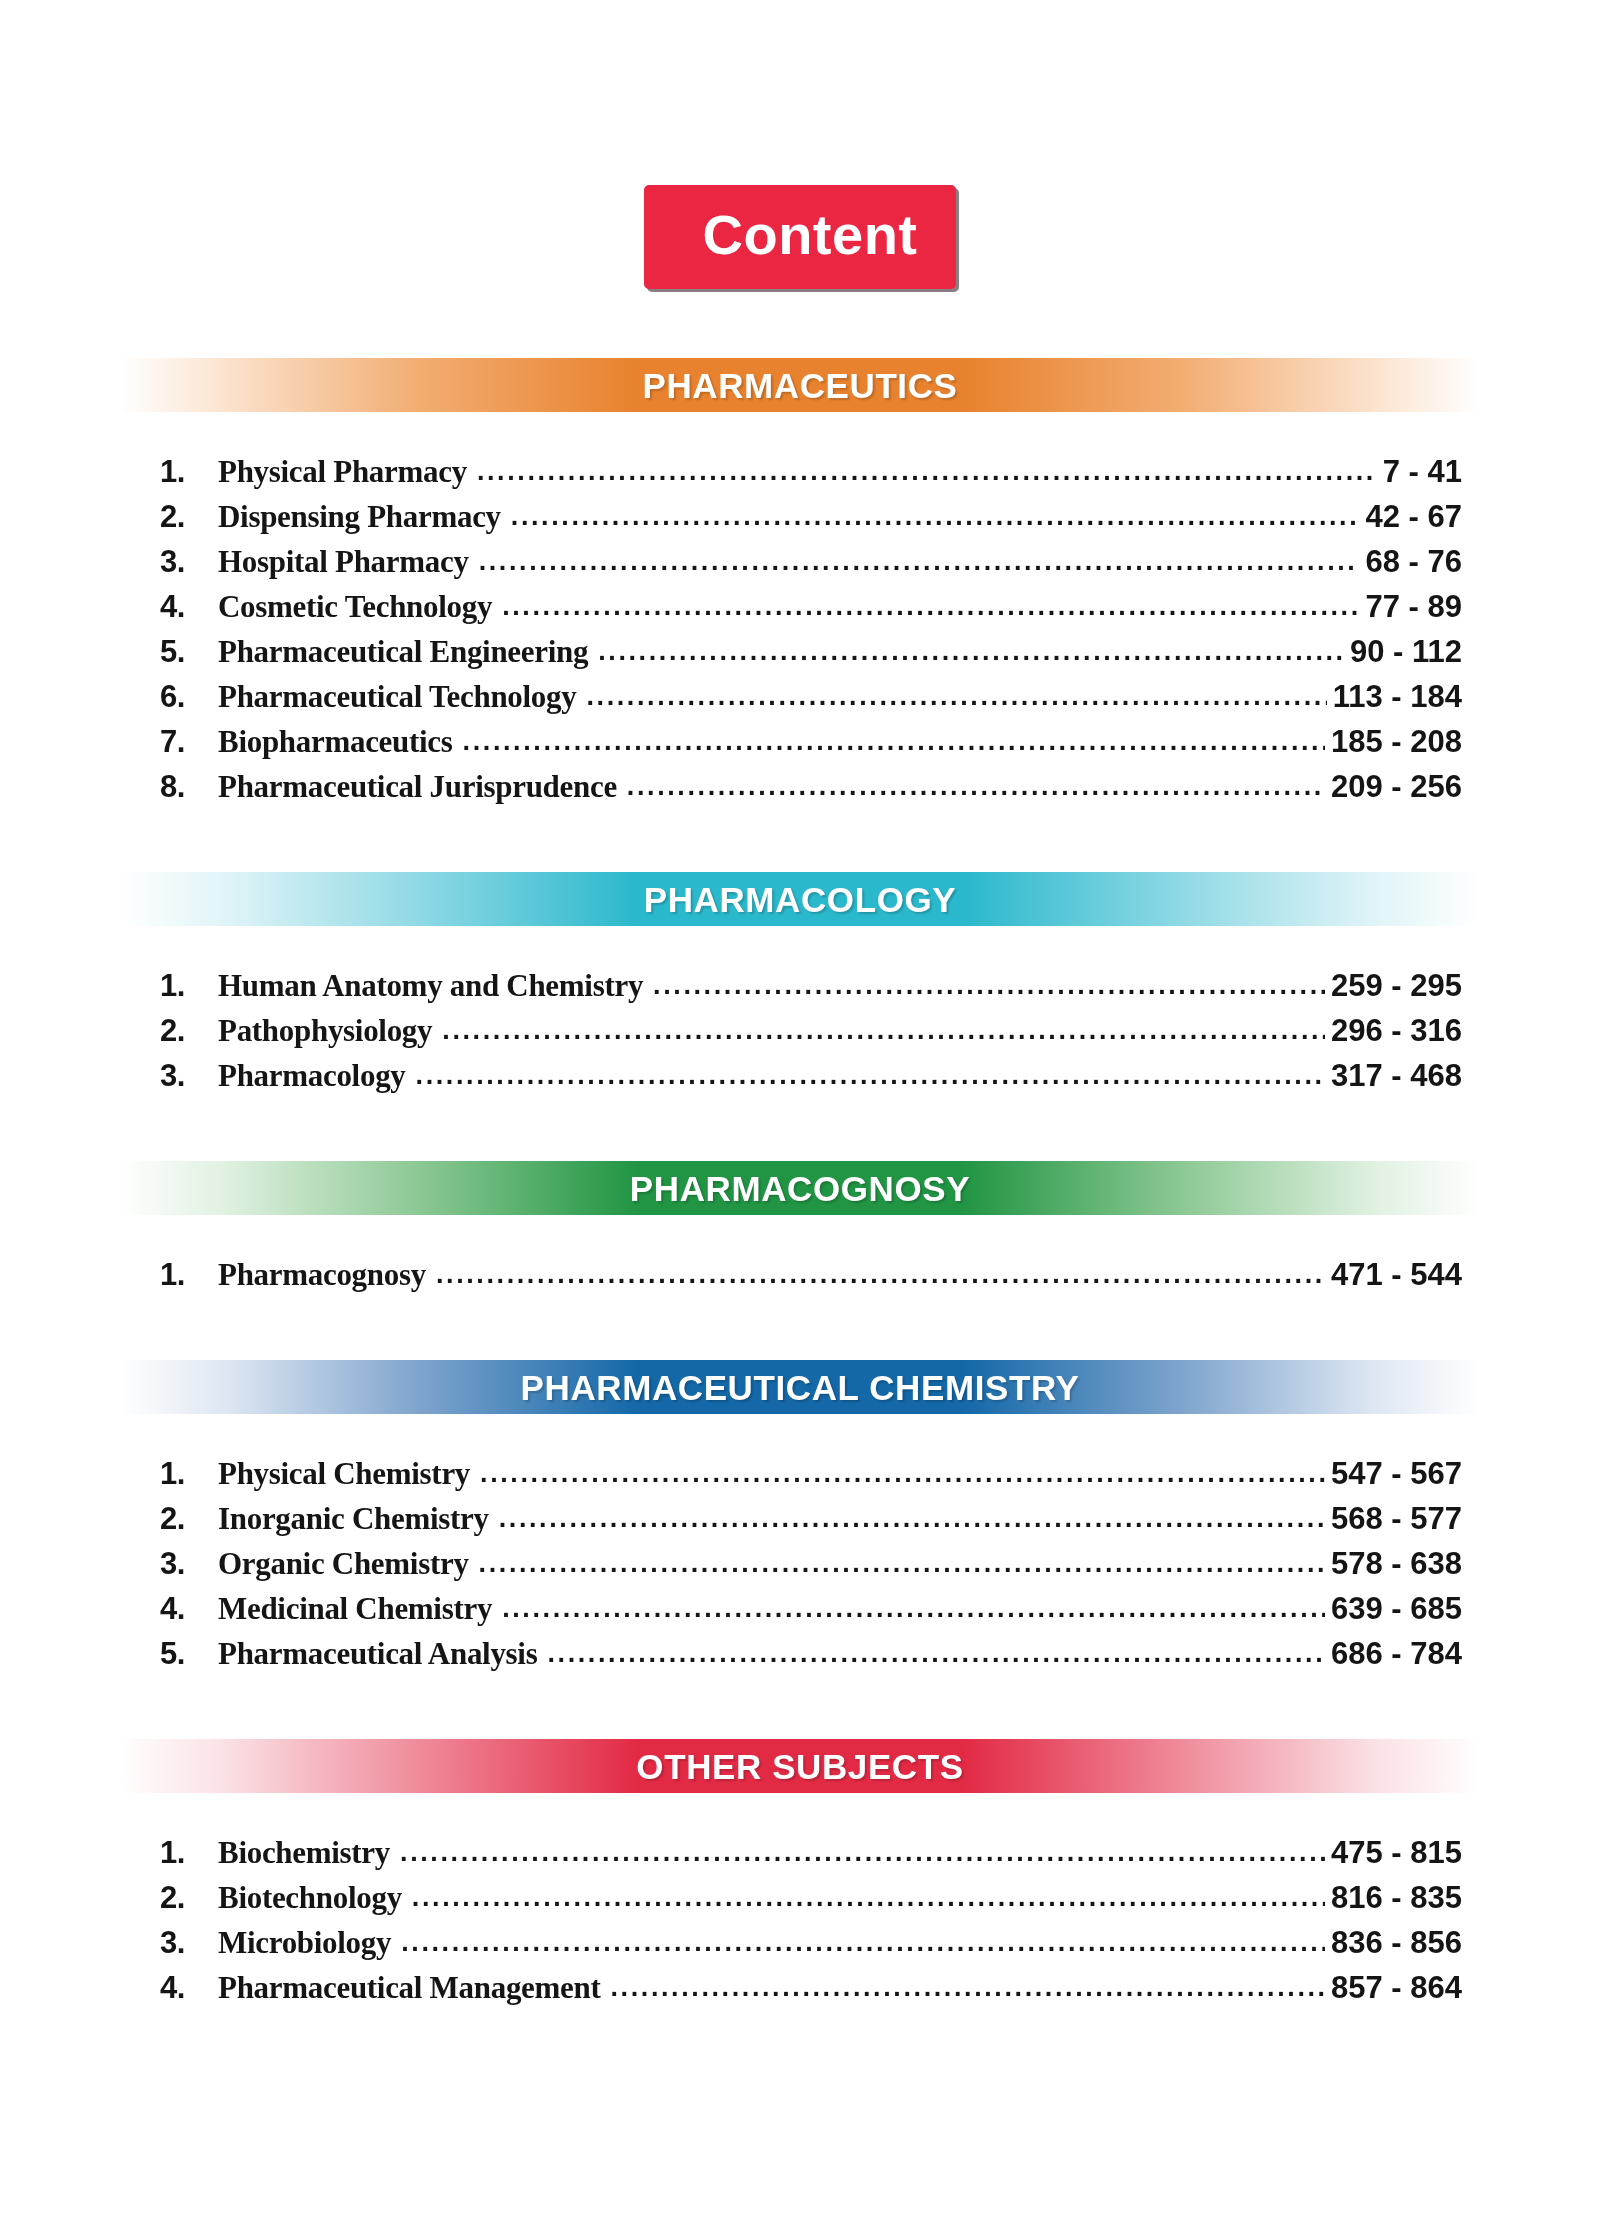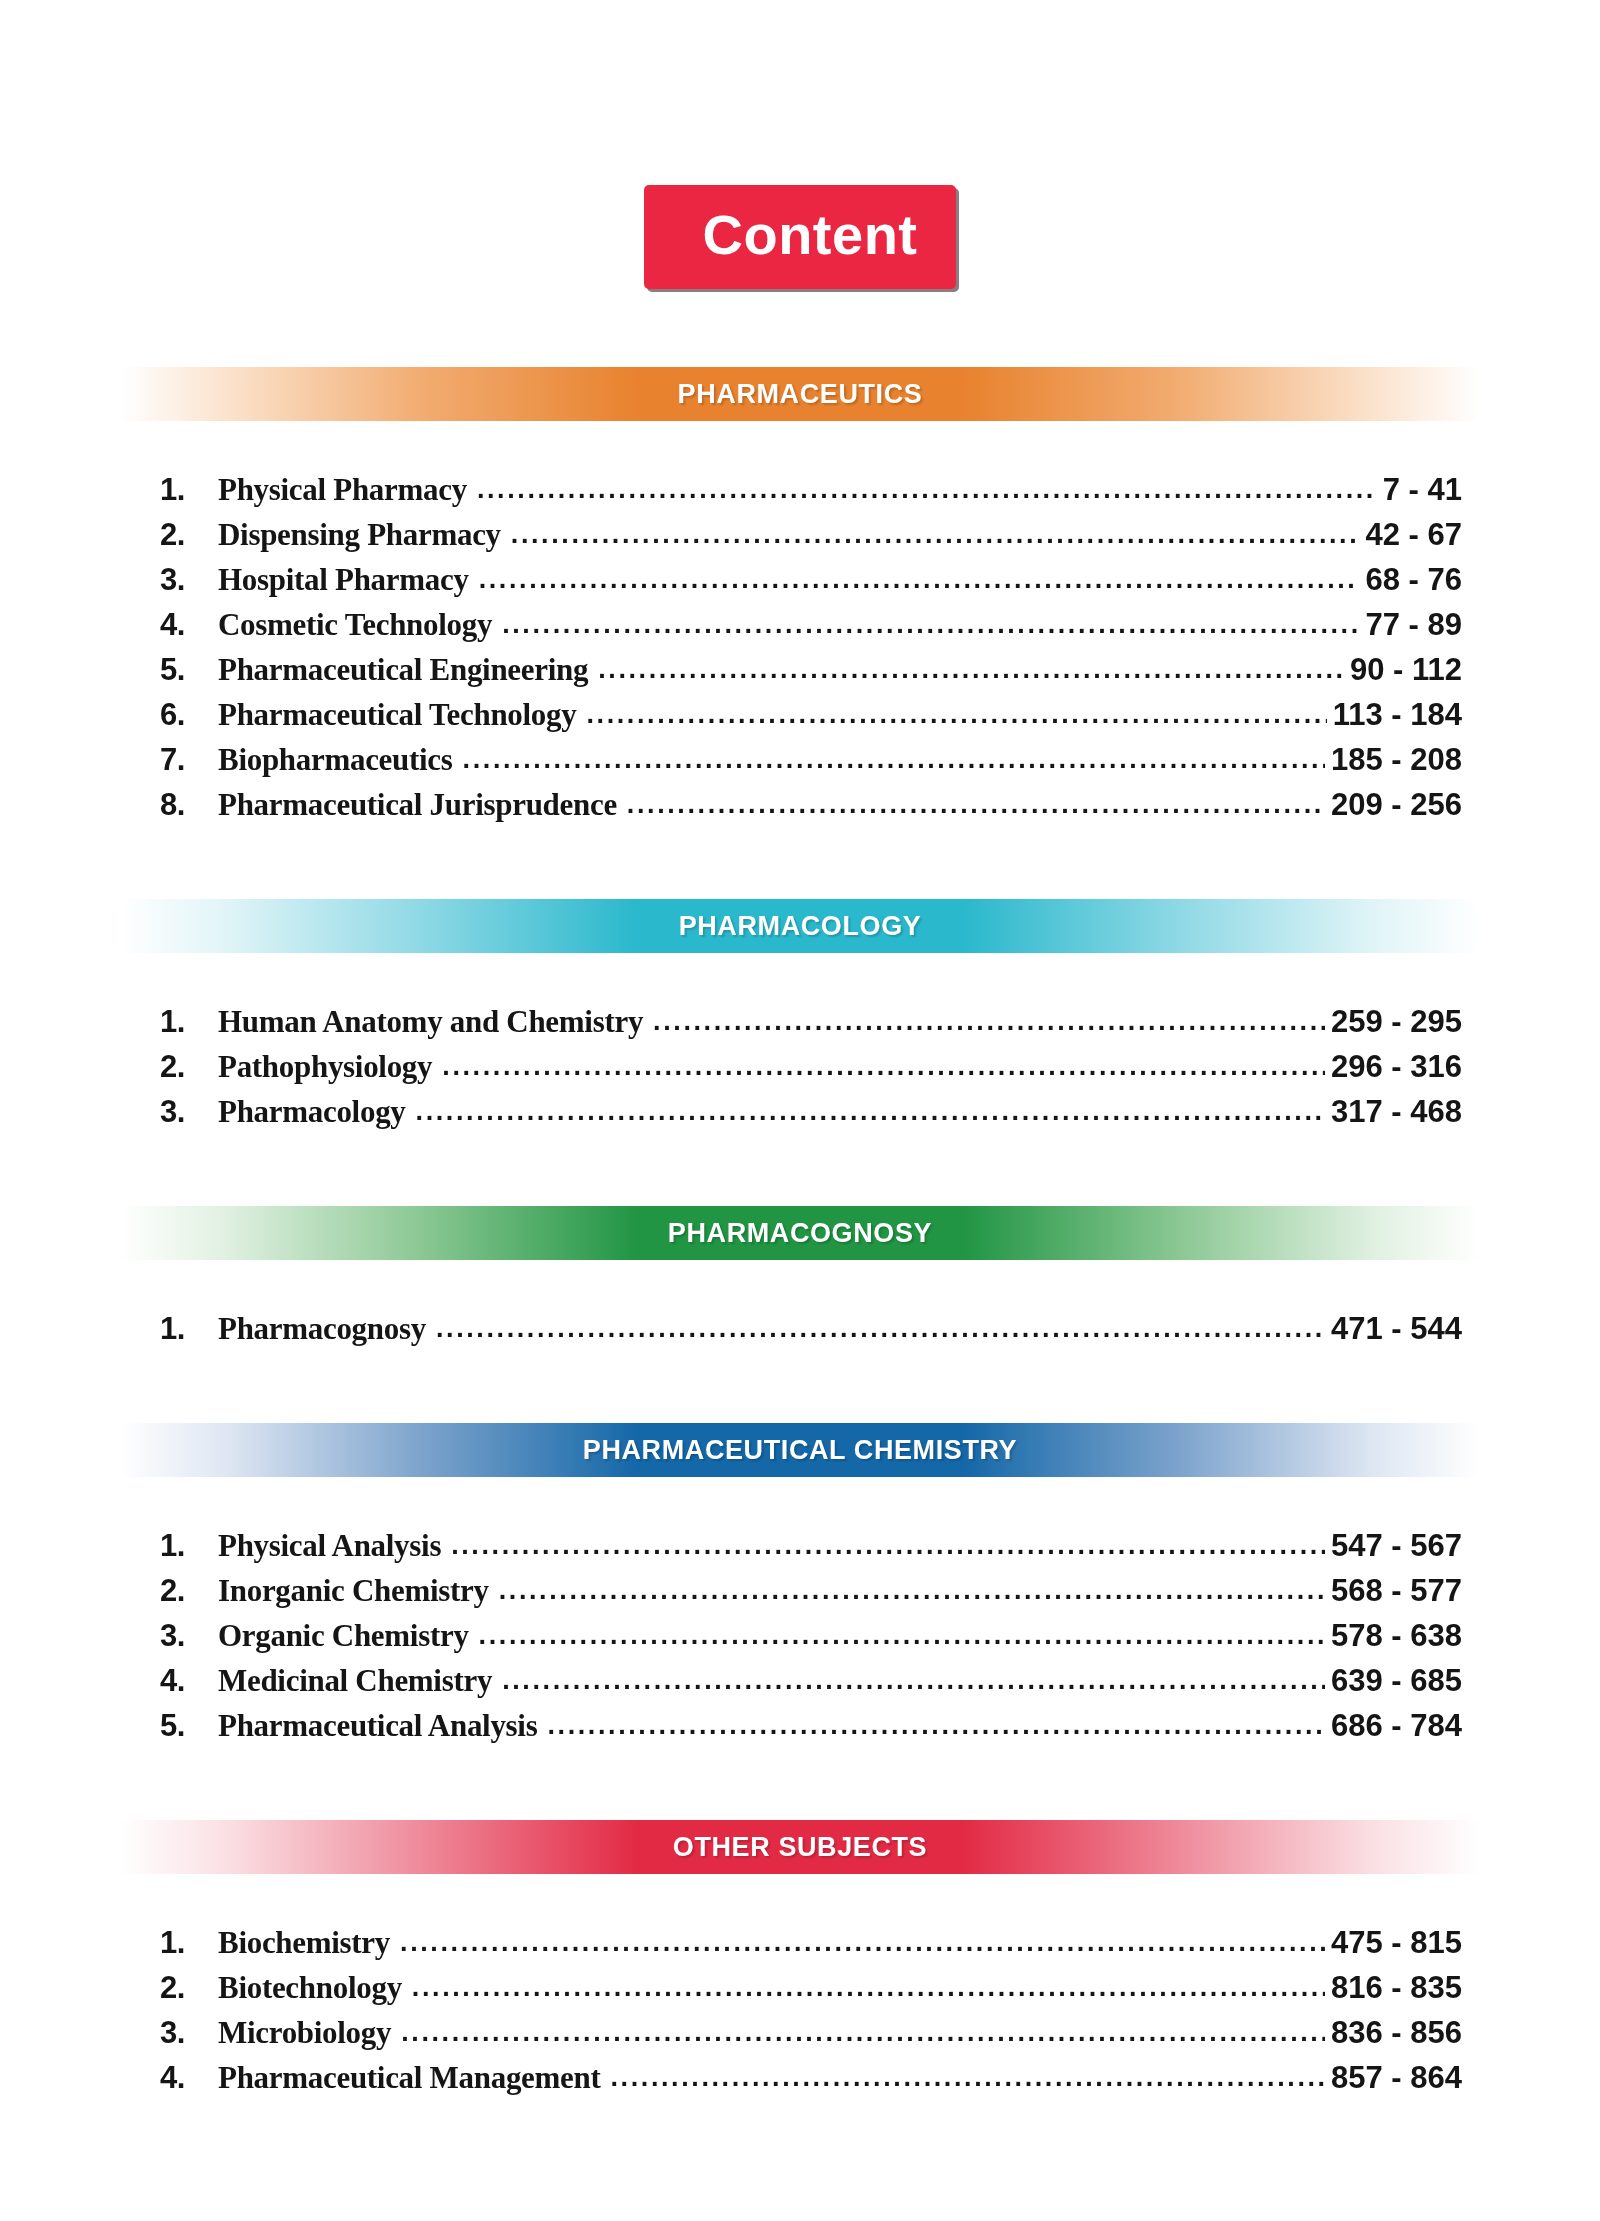--- a/index.html
+++ b/index.html
@@ -38,28 +38,28 @@
     letter-spacing: 0.5px;
     padding: 22px 38px 26px 58px;
     border-radius: 5px;
     line-height: 1;
     box-shadow: 3px 3px 0 rgba(40,20,25,0.55);
   }
 
   
   .section-bar {
     position: relative;
-    margin: 16px auto;
+    margin: 7px auto;
     width: 1360px;
     height: 54px;
     display: flex;
     align-items: center;
     justify-content: center;
     color: #ffffff;
-    font-size: 27px;
+    font-size: 35px;
     font-weight: bold;
     letter-spacing: 0.6px;
     text-shadow: 2px 2px 2px rgba(0,0,0,0.18);
   }
   .section-bar .bar-label {
     position: relative;
     z-index: 2;
     line-height: 1;
   }
 
@@ -248,21 +248,21 @@
       </ul>
       <div class="sec-gap-bottom"></div>
       <div class="pre-bar-gap"></div>
       <div class="section-bar bar-blue">
         <span class="bar-label">PHARMACEUTICAL CHEMISTRY</span>
       </div>
       <div class="sec-gap-top"></div>
       <ul class="entry-list">
         <li class="entry-row" style="height: 45px; align-items: center;">
           <span class="entry-num">1.</span>
-          <span class="entry-title">Physical Analysis</span>
+          <span class="entry-title">Physical Chemistry</span>
           <span class="entry-leader">.............................................................................................................................................................</span>
           <span class="entry-pages">547 - 567</span>
         </li>
         <li class="entry-row" style="height: 45px; align-items: center;">
           <span class="entry-num">2.</span>
           <span class="entry-title">Inorganic Chemistry</span>
           <span class="entry-leader">.............................................................................................................................................................</span>
           <span class="entry-pages">568 - 577</span>
         </li>
         <li class="entry-row" style="height: 45px; align-items: center;">

